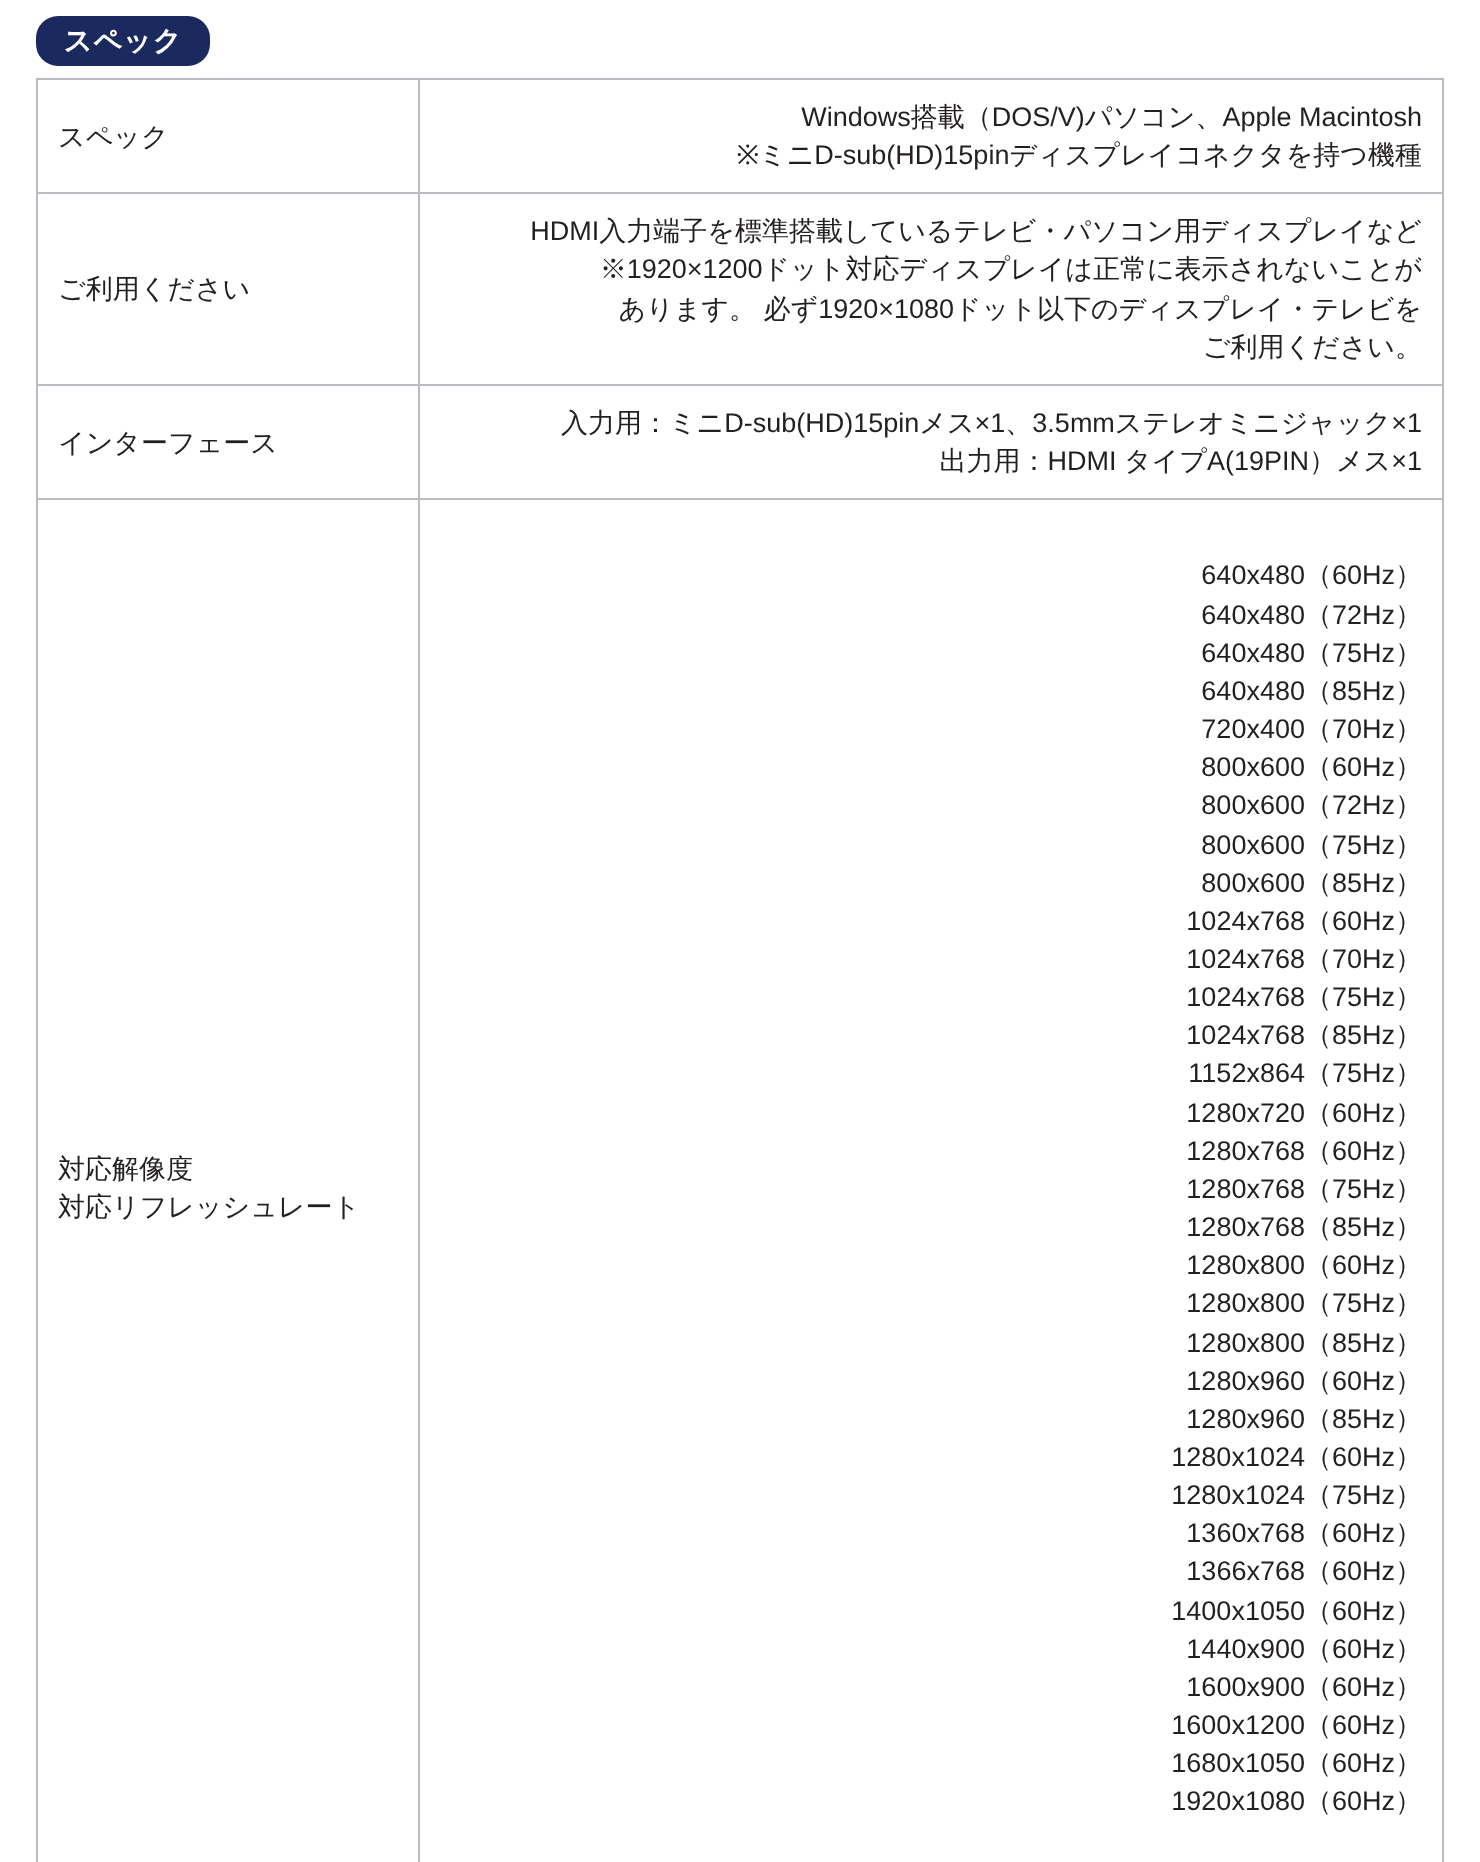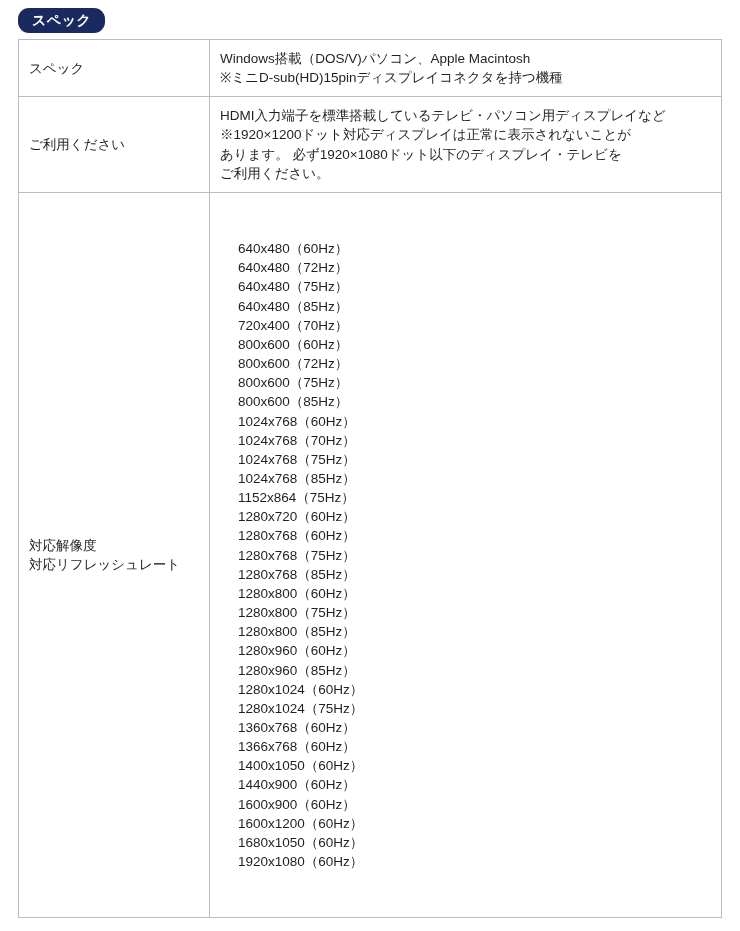--- a/index.html
+++ b/index.html
@@ -51,29 +51,30 @@
     padding: 9px 10px 9px 10px;
   }
   td.label {
     width: 170px;
     background: #ffffff;
     white-space: pre-line;
   }
   td.value {
     background: #ffffff;
     white-space: pre-line;
+    text-align: right;
   }
   .res-cell {
     font-size: 13px;
     line-height: 1.53;
     padding-top: 11px;
     padding-bottom: 11px;
   }
   .res-list {
-    margin: 18px;
+    margin: 0;
     padding: 0;
     list-style: none;
   }
   .res-list li {
     margin: 0;
     padding: 0;
     white-space: nowrap;
   }
   .label-mid {
     white-space: pre-line;
@@ -96,20 +97,25 @@
 ※ミニD-sub(HD)15pinディスプレイコネクタを持つ機種</td>
       </tr>
       <tr>
         <td class="label">ご利用ください</td>
         <td class="value">HDMI入力端子を標準搭載しているテレビ・パソコン用ディスプレイなど
 ※1920×1200ドット対応ディスプレイは正常に表示されないことが
 あります。 必ず1920×1080ドット以下のディスプレイ・テレビを
 ご利用ください。</td>
       </tr>
       <tr>
+        <td class="label">インターフェース</td>
+        <td class="value">入力用：ミニD-sub(HD)15pinメス×1、3.5mmステレオミニジャック×1
+出力用：HDMI タイプA(19PIN）メス×1</td>
+      </tr>
+      <tr>
         <td class="label label-mid">対応解像度
 対応リフレッシュレート</td>
         <td class="value res-cell">
           <ul class="res-list"><li>640x480（60Hz）</li><li>640x480（72Hz）</li><li>640x480（75Hz）</li><li>640x480（85Hz）</li><li>720x400（70Hz）</li><li>800x600（60Hz）</li><li>800x600（72Hz）</li><li>800x600（75Hz）</li><li>800x600（85Hz）</li><li>1024x768（60Hz）</li><li>1024x768（70Hz）</li><li>1024x768（75Hz）</li><li>1024x768（85Hz）</li><li>1152x864（75Hz）</li><li>1280x720（60Hz）</li><li>1280x768（60Hz）</li><li>1280x768（75Hz）</li><li>1280x768（85Hz）</li><li>1280x800（60Hz）</li><li>1280x800（75Hz）</li><li>1280x800（85Hz）</li><li>1280x960（60Hz）</li><li>1280x960（85Hz）</li><li>1280x1024（60Hz）</li><li>1280x1024（75Hz）</li><li>1360x768（60Hz）</li><li>1366x768（60Hz）</li><li>1400x1050（60Hz）</li><li>1440x900（60Hz）</li><li>1600x900（60Hz）</li><li>1600x1200（60Hz）</li><li>1680x1050（60Hz）</li><li>1920x1080（60Hz）</li></ul>
         </td>
       </tr>
 
     </tbody>
   </table>
 

